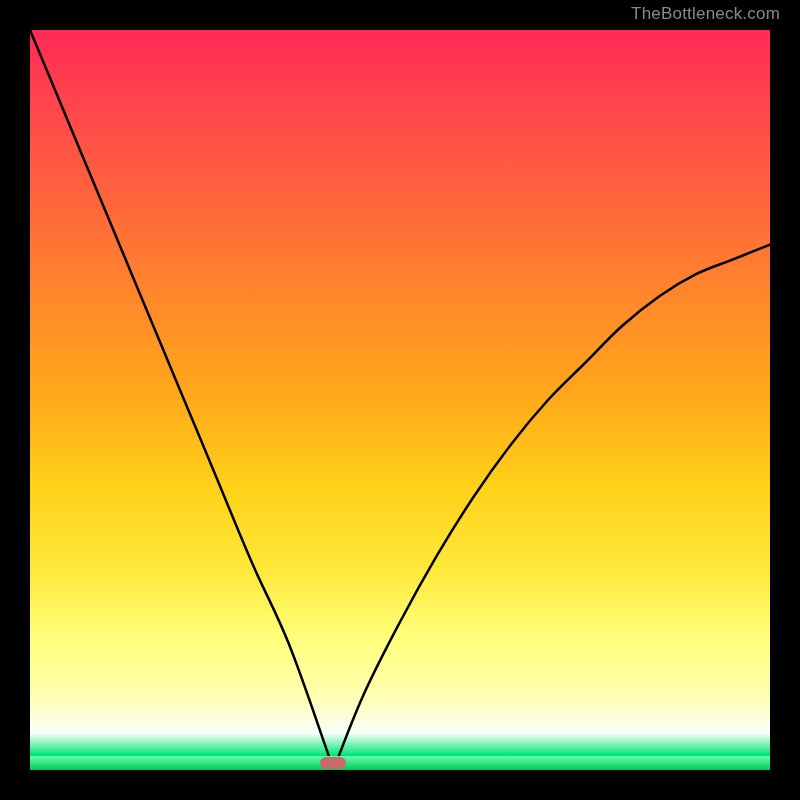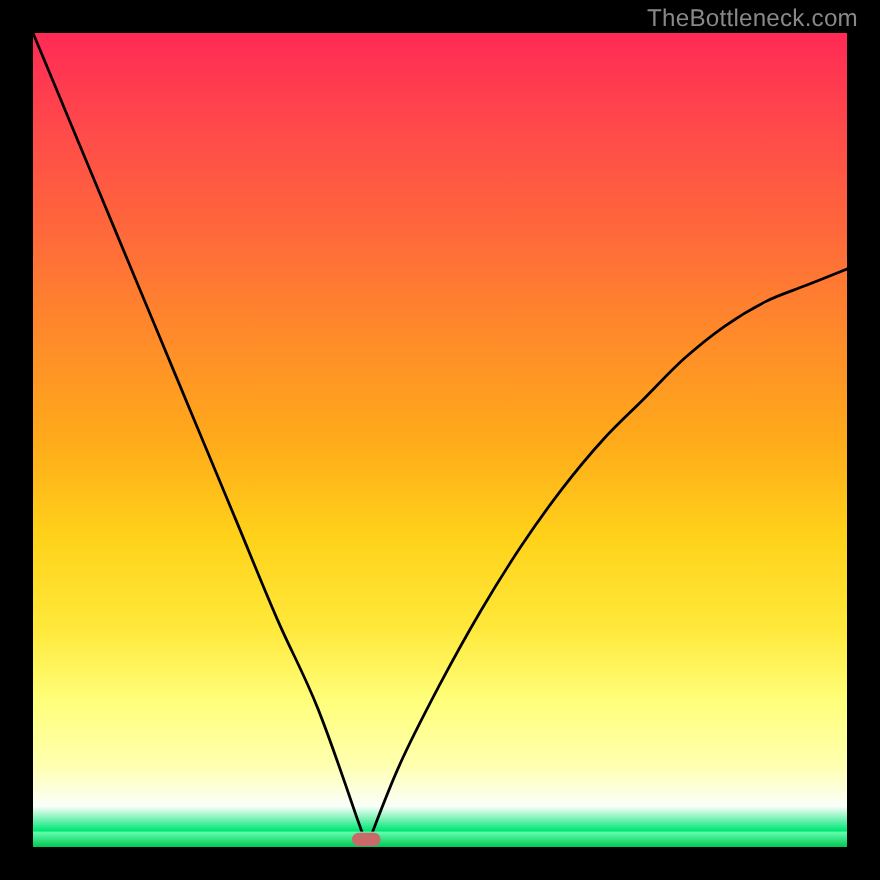--- a/index.html
+++ b/index.html
@@ -54,21 +54,21 @@
     height: 12px;
     background: #c96a6a;
     border-radius: 6px;
     transform: translate(-50%, -50%);
   }
   .watermark {
     position: absolute;
     top: 4px;
     right: 20px;
     color: #888;
-    font-size: 22px;
+    font-size: 17px;
     font-weight: 400;
     letter-spacing: 0.2px;
     font-family: Arial, sans-serif;
   }
 </style>
 </head>
 <body>
 
 <div class="chart-frame">
   <svg class="curve-svg" viewBox="0 0 740 740" preserveAspectRatio="none">

